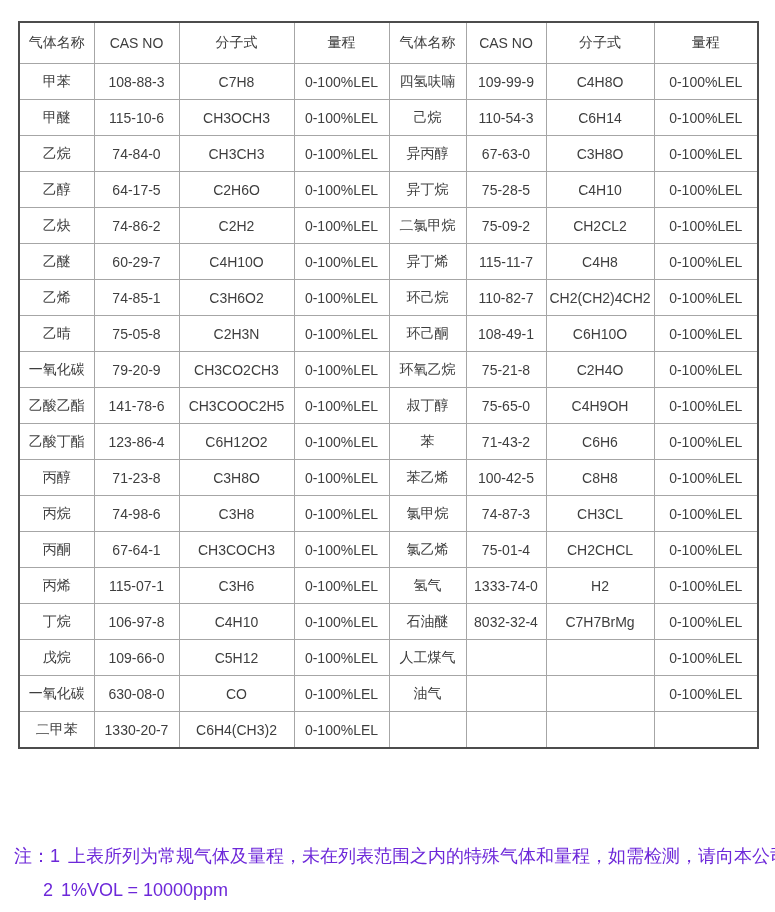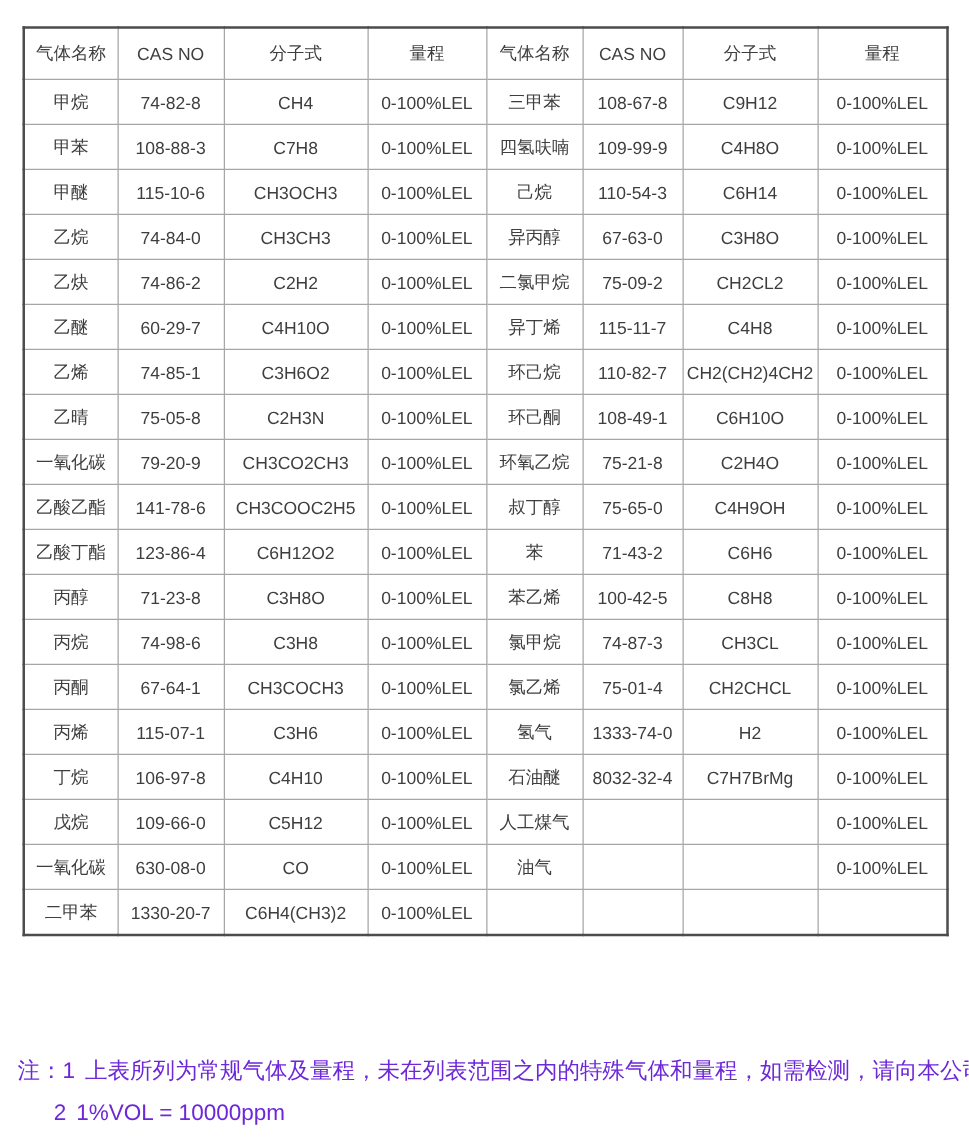--- a/index.html
+++ b/index.html
@@ -89,30 +89,20 @@
           <th>分子式</th>
           <th>量程</th>
           <th>气体名称</th>
           <th>CAS NO</th>
           <th>分子式</th>
           <th>量程</th>
         </tr>
       </thead>
       <tbody>
           <tr>
-            <td>甲烷</td>
-            <td>74-82-8</td>
-            <td>CH4</td>
-            <td>0-100%LEL</td>
-            <td>三甲苯</td>
-            <td>108-67-8</td>
-            <td>C9H12</td>
-            <td>0-100%LEL</td>
-          </tr>
-          <tr>
             <td>甲苯</td>
             <td>108-88-3</td>
             <td>C7H8</td>
             <td>0-100%LEL</td>
             <td>四氢呋喃</td>
             <td>109-99-9</td>
             <td>C4H8O</td>
             <td>0-100%LEL</td>
           </tr>
           <tr>
@@ -126,20 +116,30 @@
             <td>0-100%LEL</td>
           </tr>
           <tr>
             <td>乙烷</td>
             <td>74-84-0</td>
             <td>CH3CH3</td>
             <td>0-100%LEL</td>
             <td>异丙醇</td>
             <td>67-63-0</td>
             <td>C3H8O</td>
+            <td>0-100%LEL</td>
+          </tr>
+          <tr>
+            <td>乙醇</td>
+            <td>64-17-5</td>
+            <td>C2H6O</td>
+            <td>0-100%LEL</td>
+            <td>异丁烷</td>
+            <td>75-28-5</td>
+            <td>C4H10</td>
             <td>0-100%LEL</td>
           </tr>
           <tr>
             <td>乙炔</td>
             <td>74-86-2</td>
             <td>C2H2</td>
             <td>0-100%LEL</td>
             <td>二氯甲烷</td>
             <td>75-09-2</td>
             <td>CH2CL2</td>

